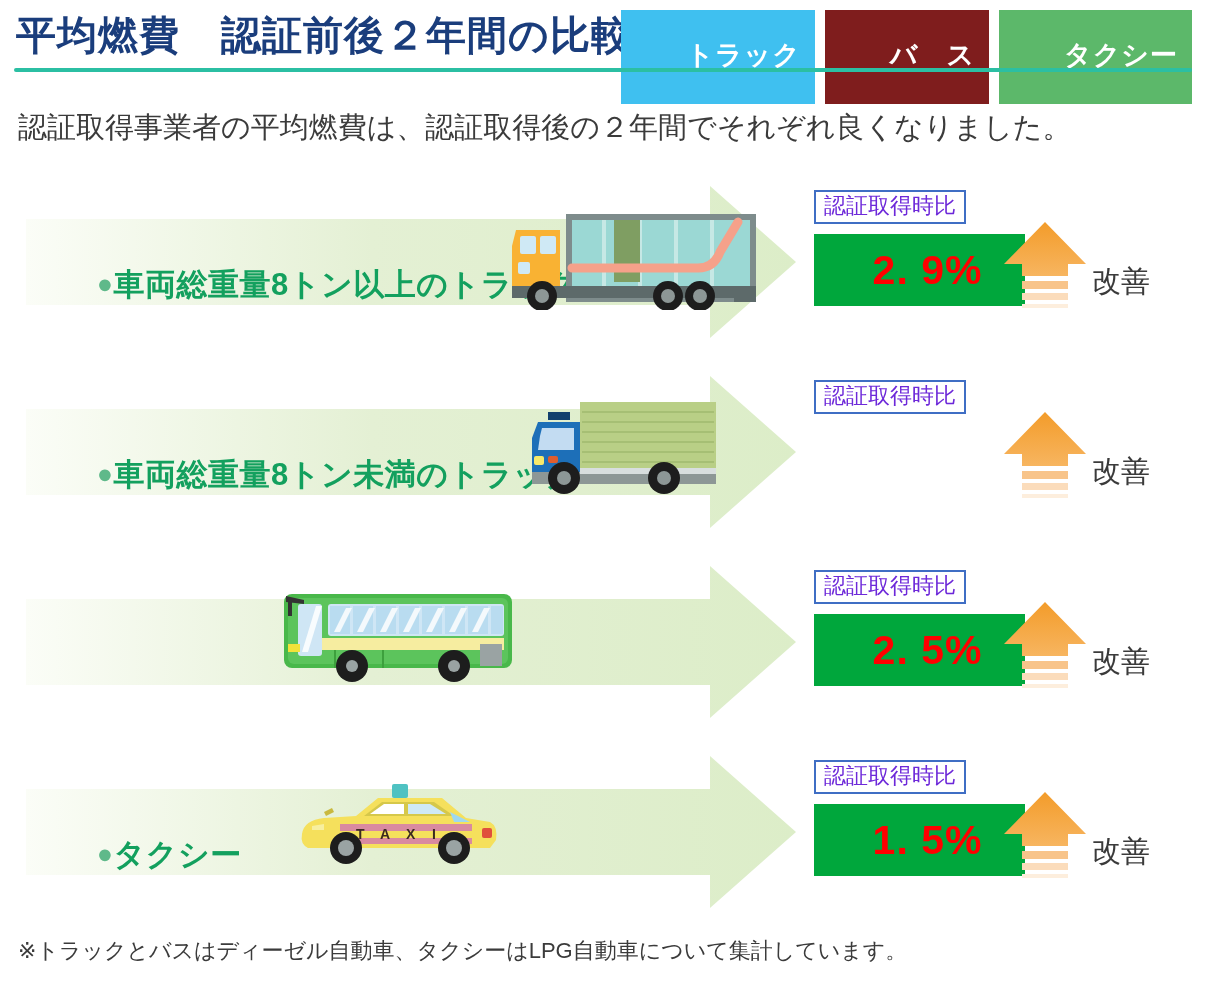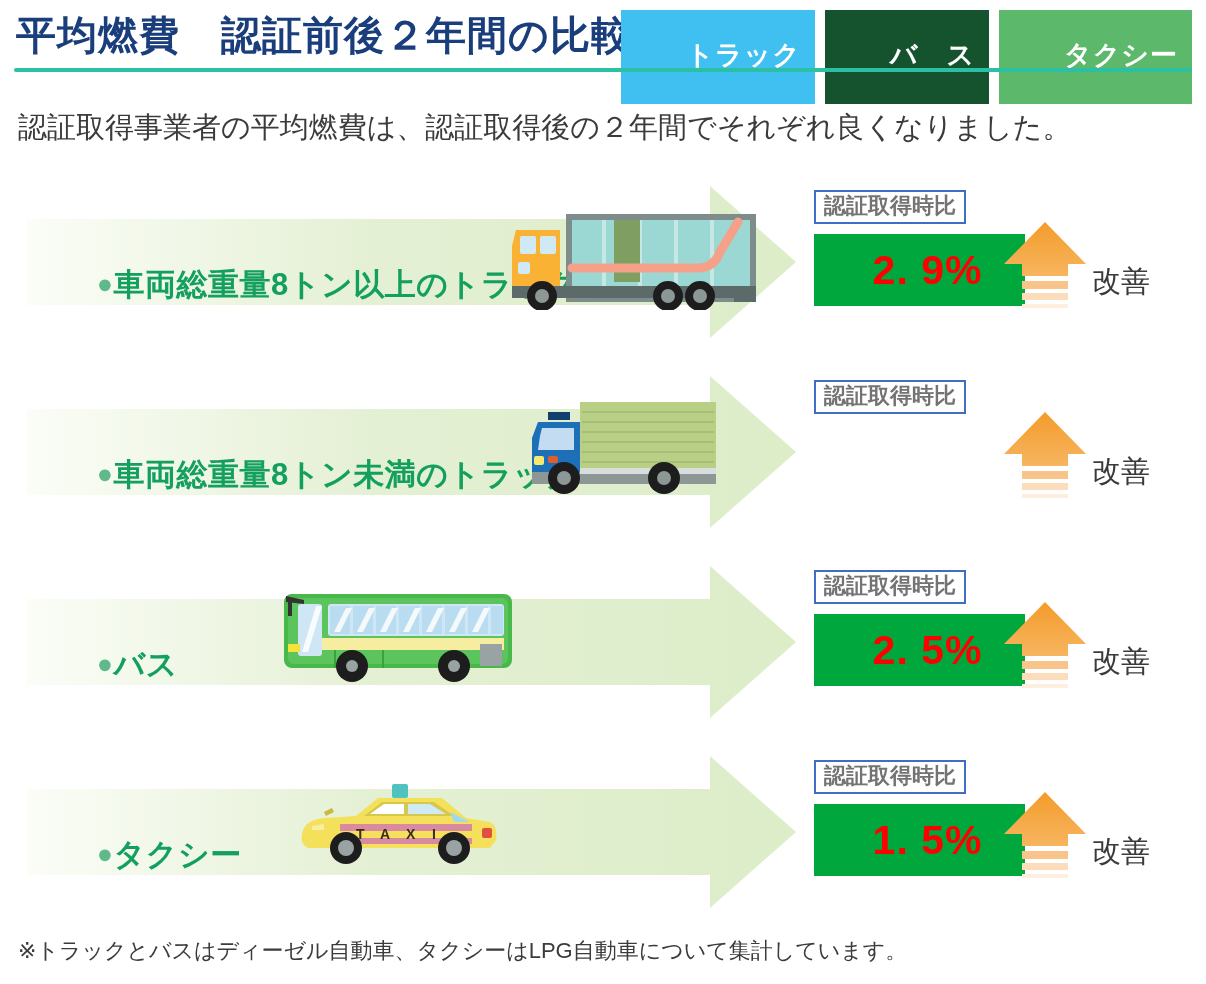--- a/index.html
+++ b/index.html
@@ -122,23 +122,23 @@
     top: 0;
     width: 390px;
     height: 190px;
   }
   .metric-caption {
     position: absolute;
     left: 4px;
     top: 12px;
     border: 2px solid #3f6ec4;
     background: #ffffff;
-    color: #737373;
+    color: #6d28d9;
     font-size: 22px;
-    font-weight: bold;
+    font-weight: normal;
     padding: 3px 8px 5px 8px;
     line-height: 1;
     white-space: pre;
   }
   .metric-box {
     position: absolute;
     left: 4px;
     top: 56px;
     width: 211px;
     height: 72px;
@@ -186,21 +186,21 @@
 </style>
 </head>
 <body>
 
 <div class="header">
   <div class="title">平均燃費　認証前後２年間の比較</div>
   <div class="badges">
     <div class="badge" style="background:#3fc0f0;">
       <span>トラック</span>
     </div>
-    <div class="badge" style="background:#14532d;">
+    <div class="badge" style="background:#7f1d1d;">
       <span>バ　ス</span>
     </div>
     <div class="badge" style="background:#5cb86a;">
       <span>タクシー</span>
     </div>
   </div>
   <div class="title-rule"></div>
 </div>
 
 <div class="lead">認証取得事業者の平均燃費は、認証取得後の２年間でそれぞれ良くなりました。</div>
@@ -352,23 +352,20 @@
       <svg viewBox="0 0 770 152" preserveAspectRatio="none">
         <defs>
           <linearGradient id="ag3" x1="0" y1="0" x2="1" y2="0">
             <stop offset="0" stop-color="#fbfdf7"></stop>
             <stop offset="0.45" stop-color="#e4f0d4"></stop>
             <stop offset="1" stop-color="#dcedc8"></stop>
           </linearGradient>
         </defs>
         <path d="M0,33 L684,33 L684,0 L770,76 L684,152 L684,119 L0,119 Z" fill="url(#ag3)"></path>
       </svg>
-    </div>
-    <div class="row-label">
-      <span class="bullet">●</span><span>バス</span>
     </div>
 
     <div class="vehicle" style="left:274px; top:28px;">
       <svg width="248" height="98" viewBox="0 0 248 98">
 
         <rect x="10" y="8" width="228" height="74" rx="8" fill="#49b84a"></rect>
         <rect x="14" y="12" width="220" height="66" rx="6" fill="#5cc45c"></rect>
 
         <rect x="54" y="18" width="176" height="32" rx="3" fill="#cfe6f5"></rect>
         <g fill="#b9dcf0">

